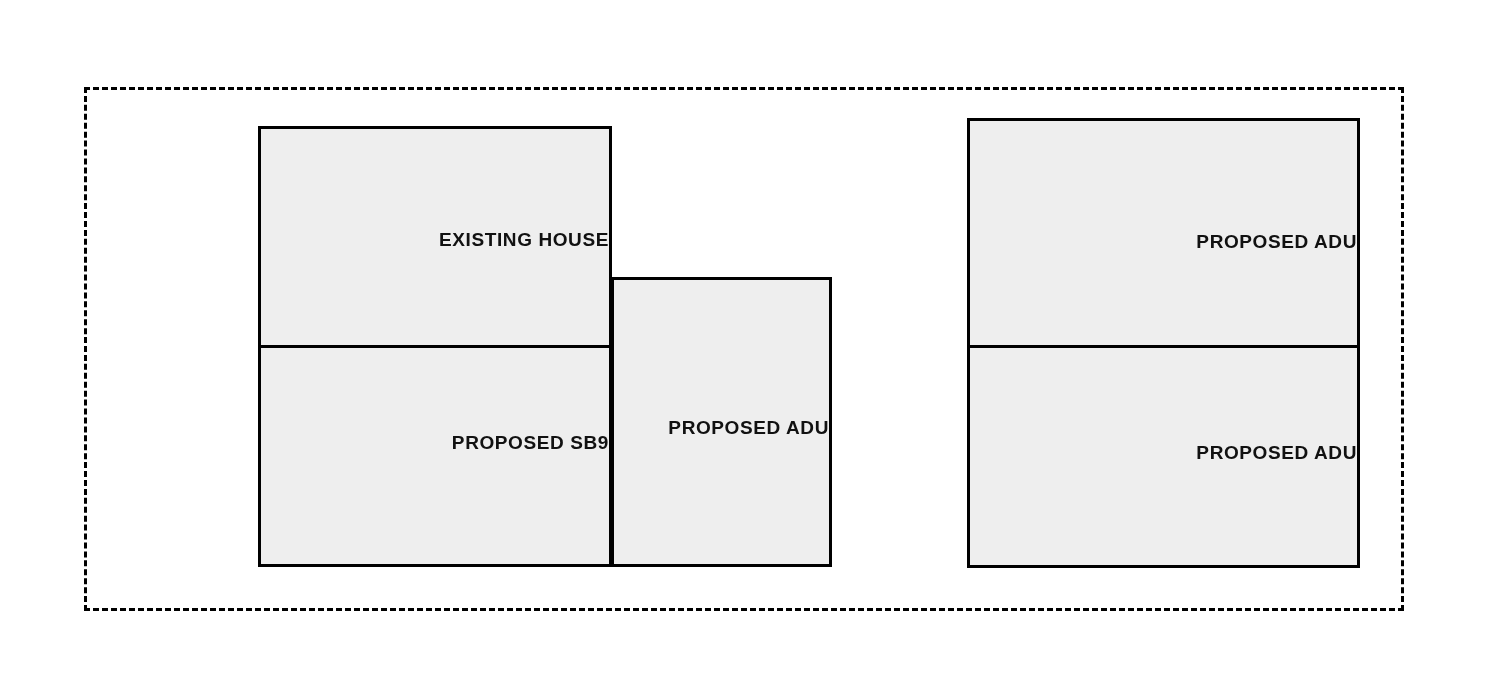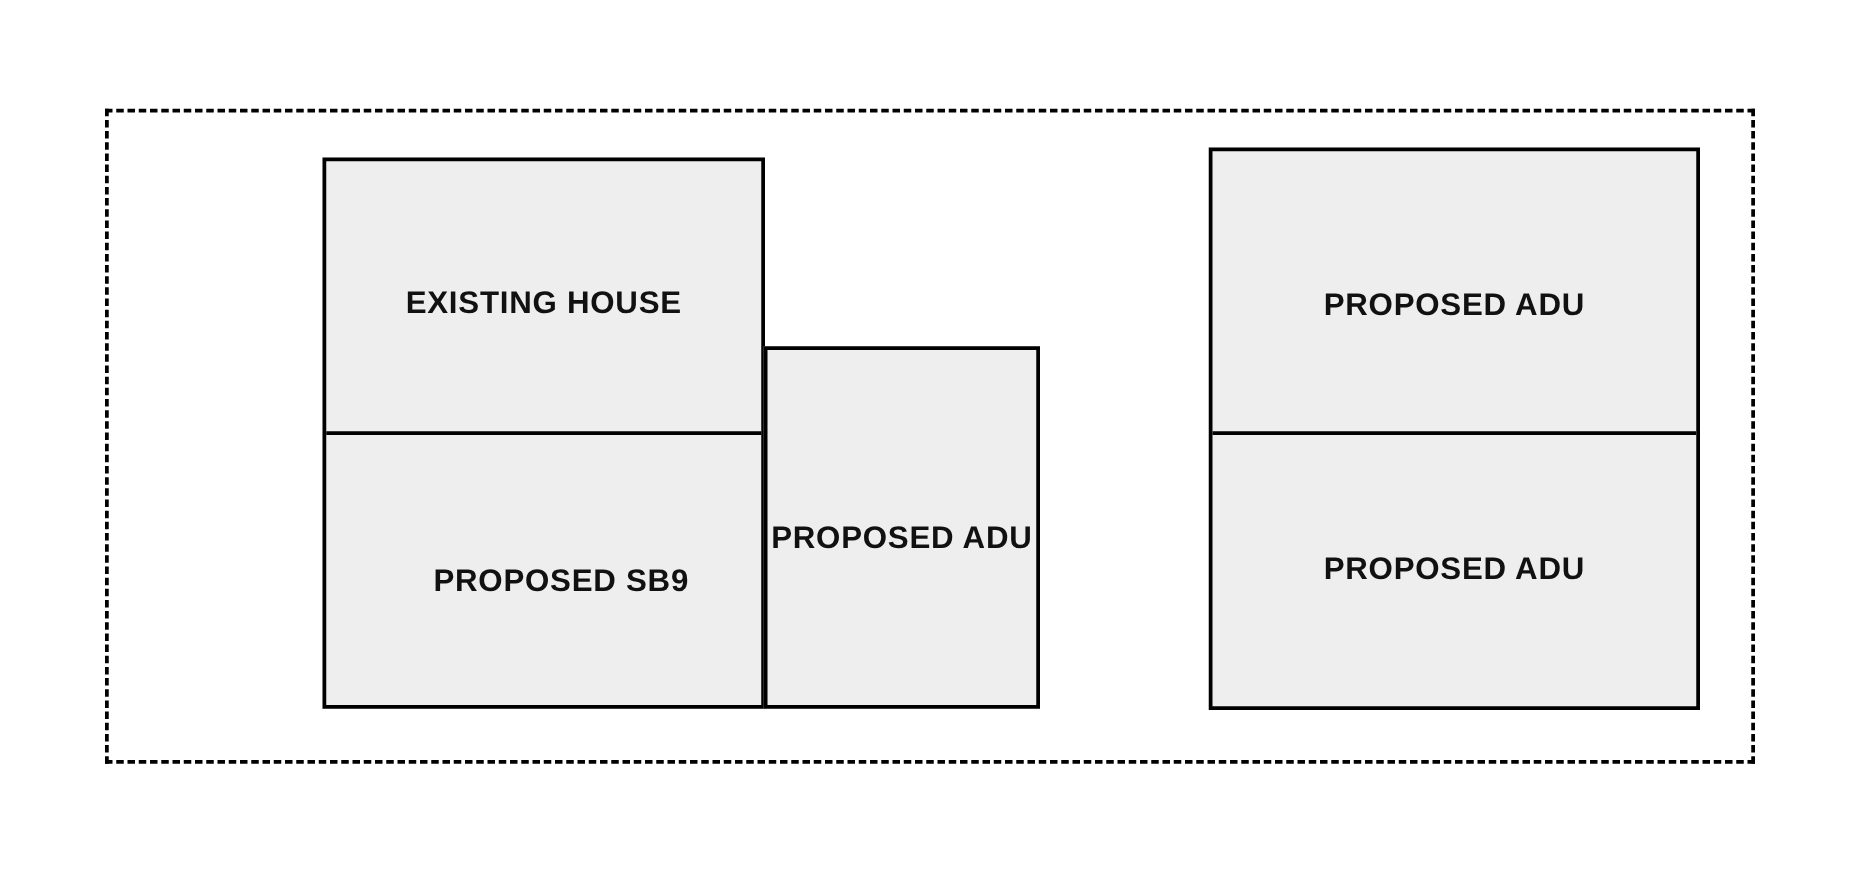--- a/index.html
+++ b/index.html
@@ -42,41 +42,41 @@
     left: 0;
     right: 0;
     height: 0;
     border-top: 3px solid #000000;
   }
   
   .label {
     position: absolute;
     left: 0;
     right: 0;
-    text-align: center;
+    text-align: right;
     font-family: "Liberation Sans", sans-serif;
     font-weight: bold;
-    font-size: 25px;
+    font-size: 19px;
     letter-spacing: 0.6px;
     color: #111111;
     line-height: 1;
     white-space: nowrap;
     user-select: none;
   }
 
   
   #house-block {
     left: 258px;
     top: 126px;
     width: 354px;
     height: 441px;
   }
   #house-divider { top: 216px; }
   #label-existing-house { top: 101px; }
-  #label-proposed-sb9    { top: 324px; padding-left: 28px; }
+  #label-proposed-sb9    { top: 304px; padding-left: 28px; }
 
   
   #adu-wing-block {
     left: 611px;
     top: 277px;
     width: 221px;
     height: 290px;
   }
   #label-adu-wing { top: 138px; }
 

